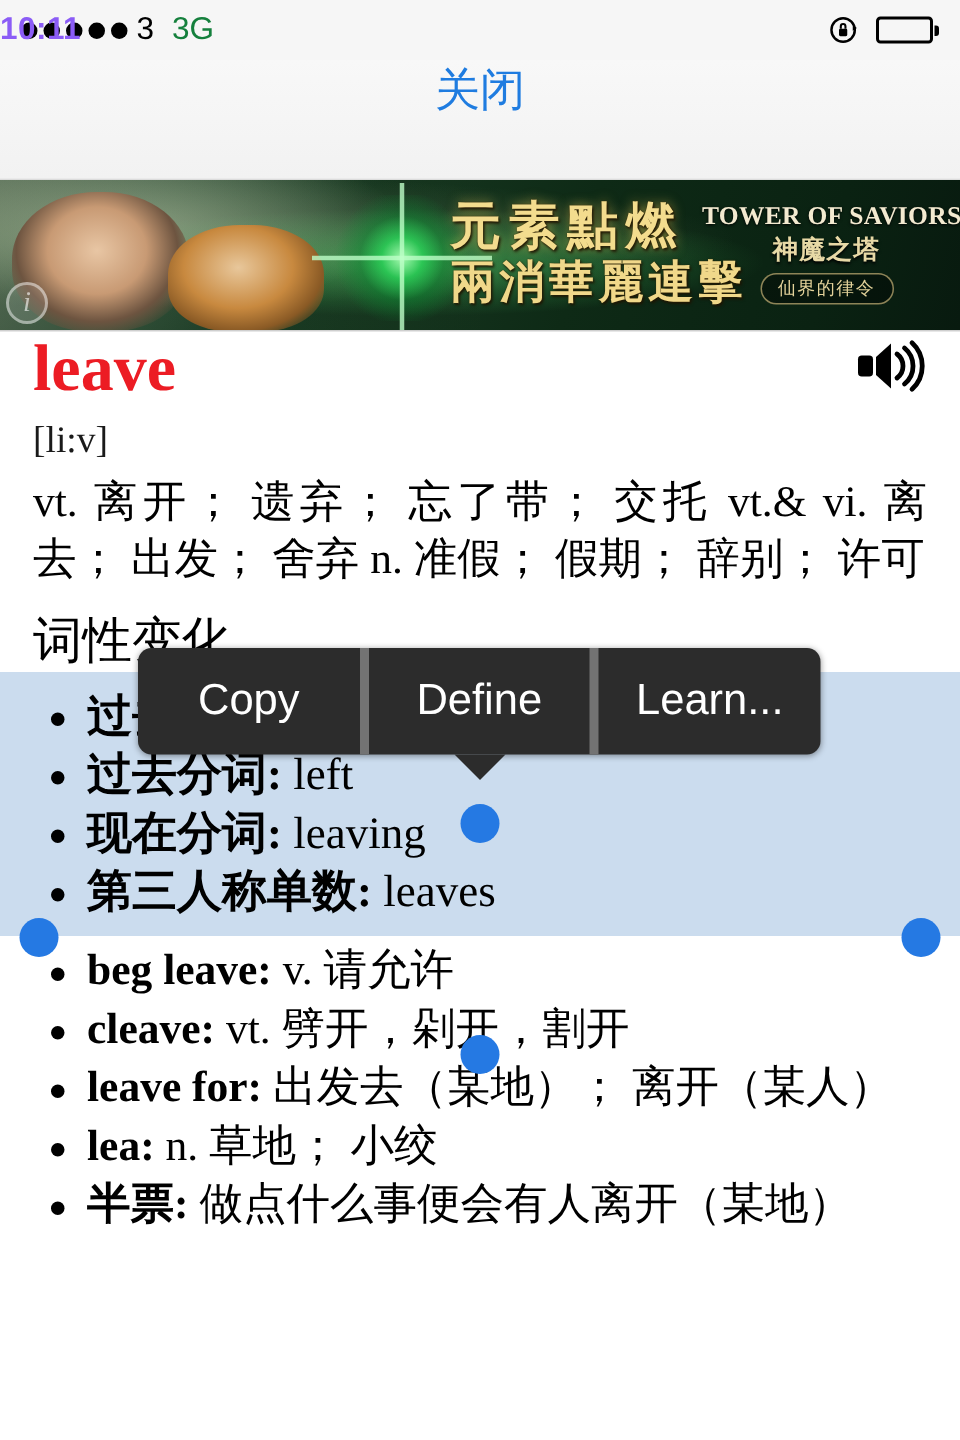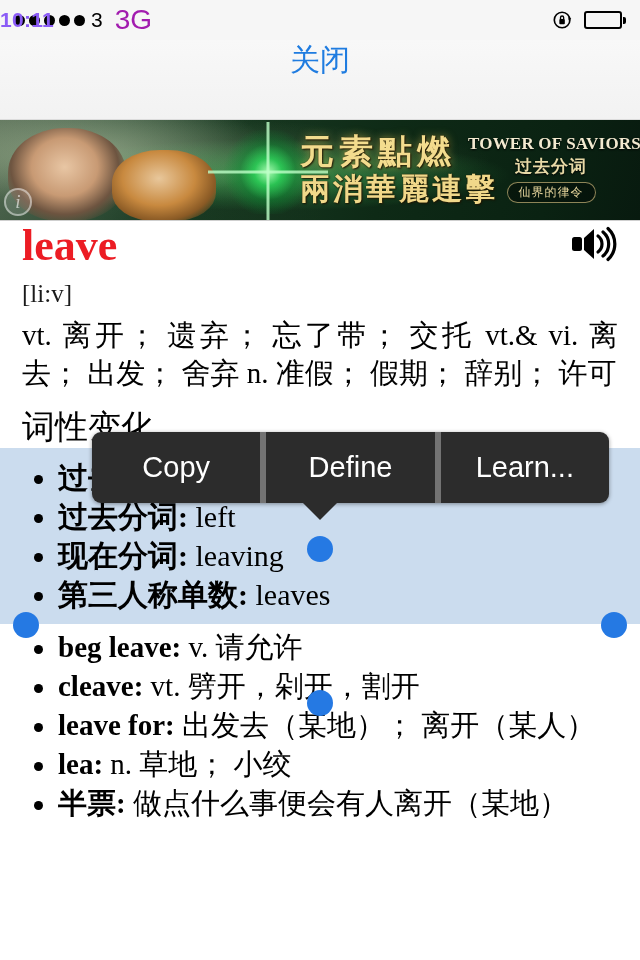--- a/index.html
+++ b/index.html
@@ -17,21 +17,21 @@
     background: #f6f6f6;
     display: flex;
     align-items: center;
     padding: 0 14px;
     position: relative;
   }
   .sb-left { display: flex; align-items: center; gap: 6px; }
   .dots { display: flex; align-items: center; gap: 4px; }
   .dot { width: 11px; height: 11px; border-radius: 50%; background: #000; display: block; }
   .sb-carrier { font-size: 21px; color: #000; font-weight: 400; letter-spacing: 0px; }
-  .sb-net { font-size: 28px; color: #a21caf; margin-left: 6px; }
+  .sb-net { font-size: 21px; color: #15803d; margin-left: 6px; }
   .sb-time {
     position: absolute; left: 0; right: 0; text-align: left;
     font-size: 21px; font-weight: bold; color: #8b5cf6; letter-spacing: 0.3px;
   }
   .sb-right {
     margin-left: auto; display: flex; align-items: center; gap: 10px; position: relative; z-index: 2;
   }
   .rot-lock { width: 22px; height: 22px; display: block; }
   .battery { display: flex; align-items: center; }
   .batt-body {
@@ -195,21 +195,21 @@
   .selected-block ul.dict-list li { font-size: 30px; line-height: 39px; }
 
   
   .handle {
     position: absolute; width: 26px; height: 26px; border-radius: 50%;
     background: #2579e3; z-index: 40;
   }
 
   
   .callout {
-    position: absolute; left: 92px; top: 432px; width: 517px; height: 71px;
+    position: absolute; left: 92px; top: 432px; width: 455px; height: 71px;
     background: #2c2c2c; border-radius: 9px;
     display: flex; align-items: stretch; z-index: 60;
     box-shadow: 0 1px 4px rgba(0,0,0,0.4);
   }
   .callout-item {
     flex: 1; display: flex; align-items: center; justify-content: center;
     color: #ffffff; font-size: 29px;
     font-family: "Liberation Sans", sans-serif;
     cursor: pointer;
   }
@@ -260,21 +260,21 @@
 
 <div class="ad-banner">
   <div class="ad-leaf"></div>
   <div class="ad-char"></div>
   <div class="ad-dog"></div>
   <div class="ad-gem"></div>
   <div class="ad-text-main">元素點燃</div>
   <div class="ad-text-sub">兩消華麗連擊</div>
   <div class="ad-logo">
     <div class="ad-logo-en">TOWER OF SAVIORS</div>
-    <div class="ad-logo-cn">过去分词</div>
+    <div class="ad-logo-cn">神魔之塔</div>
     <div class="ad-logo-tag">仙界的律令</div>
   </div>
   <div class="ad-info">i</div>
 </div>
 
 <div class="content">
 
   <div class="word-row">
     <div class="headword">leave</div>
     <span>

